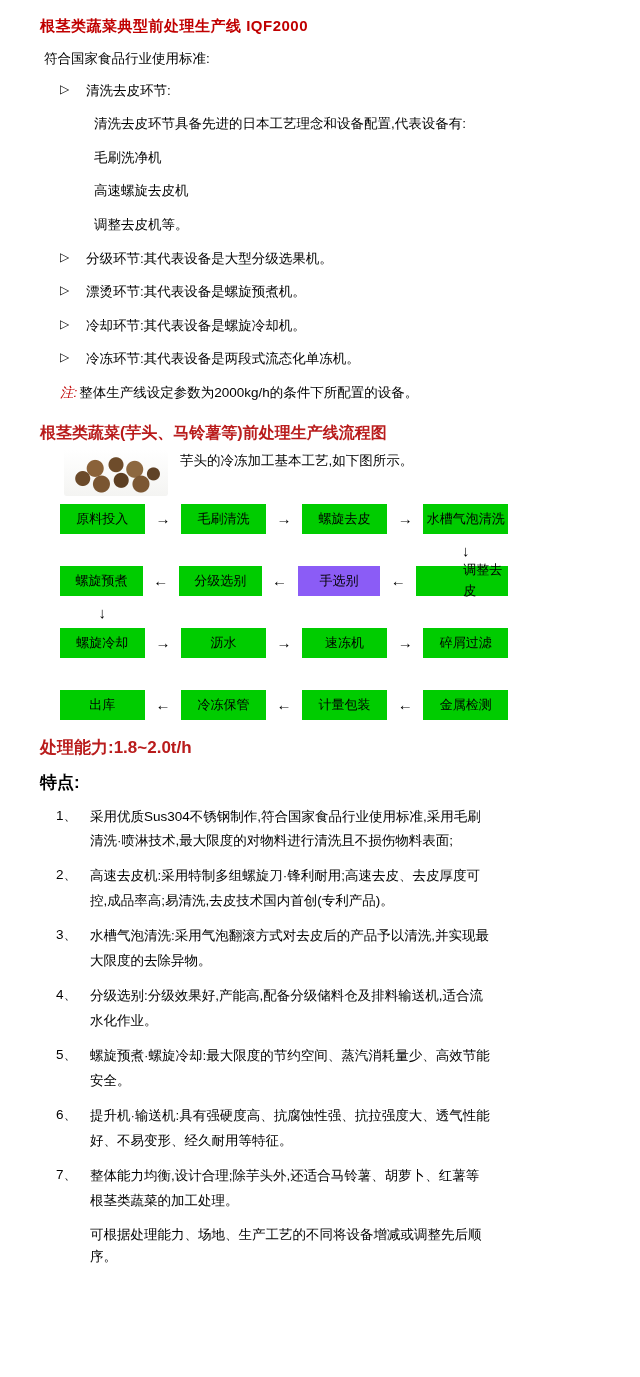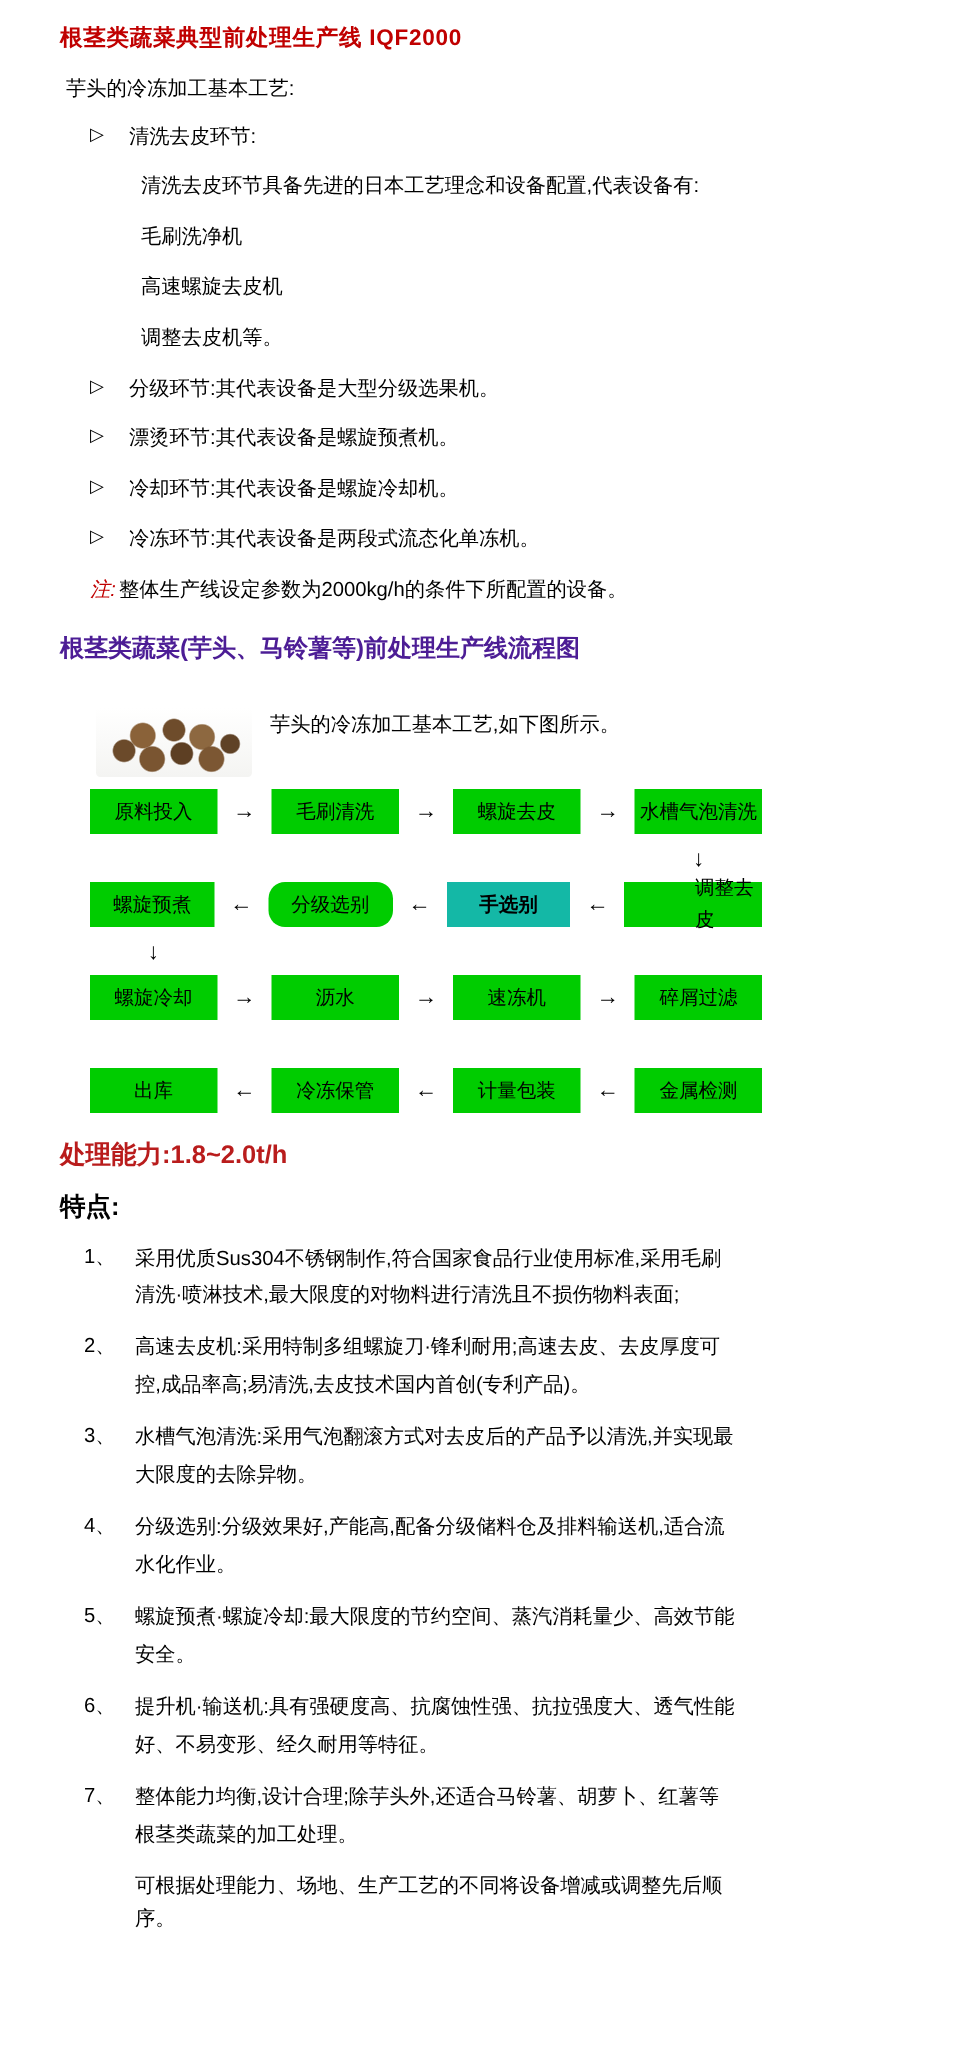--- a/index.html
+++ b/index.html
@@ -54,24 +54,24 @@
   .note {
     margin: 4px 0 12px 44px;
     font-size: 13.5px;
   }
   .note .note-label {
     font-style: italic;
     color: #c00000;
     margin-right: 2px;
   }
   .section-title {
-    color: #4c1d95;
+    color: #b91c1c;
     font-size: 16px;
     font-weight: bold;
-    margin: 16px 0 27px 24px;
+    margin: 16px 0 5px 24px;
   }
   .photo-row {
     display: flex;
     margin: 0 0 8px 48px;
   }
   .taro-photo {
     width: 104px;
     height: 46px;
     border-radius: 3px;
     background:
@@ -161,21 +161,21 @@
     padding-right: 18px;
   }
 </style>
 </head>
 <body>
 
 <div class="page">
 
   <div class="doc-title">根茎类蔬菜典型前处理生产线  IQF2000</div>
 
-  <div class="para">芋头的冷冻加工基本工艺:</div>
+  <div class="para">符合国家食品行业使用标准:</div>
 
   <div class="bullet-row">
     <span class="bullet-mark">▷</span>
     <span class="bullet-text">清洗去皮环节:</span>
   </div>
 
   <div class="sub-para">清洗去皮环节具备先进的日本工艺理念和设备配置,代表设备有:</div>
   <div class="sub-para">毛刷洗净机</div>
   <div class="sub-para">高速螺旋去皮机</div>
   <div class="sub-para">调整去皮机等。</div>
@@ -226,23 +226,23 @@
       <div class="slot"></div>
       <div class="gap"></div>
       <div class="slot"></div>
       <div class="gap"></div>
       <div class="slot">↓</div>
     </div>
 
     <div class="flow-row">
       <div class="flow-box" style="background: rgb(0, 204, 0);">螺旋预煮</div>
       <div class="flow-arrow">←</div>
-      <div class="flow-box" style="background: rgb(0, 204, 0); border-radius: 11px;">分级选别</div>
-      <div class="flow-arrow">←</div>
-      <div class="flow-box" style="background: #14b8a6; font-weight: bold;">手选别</div>
+      <div class="flow-box" style="background: rgb(0, 204, 0);">分级选别</div>
+      <div class="flow-arrow">←</div>
+      <div class="flow-box" style="background: #8b5cf6;">手选别</div>
       <div class="flow-arrow">←</div>
       <div class="flow-box" style="background: rgb(0, 204, 0); padding-left: 47px;">调整去皮</div>
     </div>
 
     <div class="flow-vert">
       <div class="slot">↓</div>
       <div class="gap"></div>
       <div class="slot"></div>
       <div class="gap"></div>
       <div class="slot"></div>

